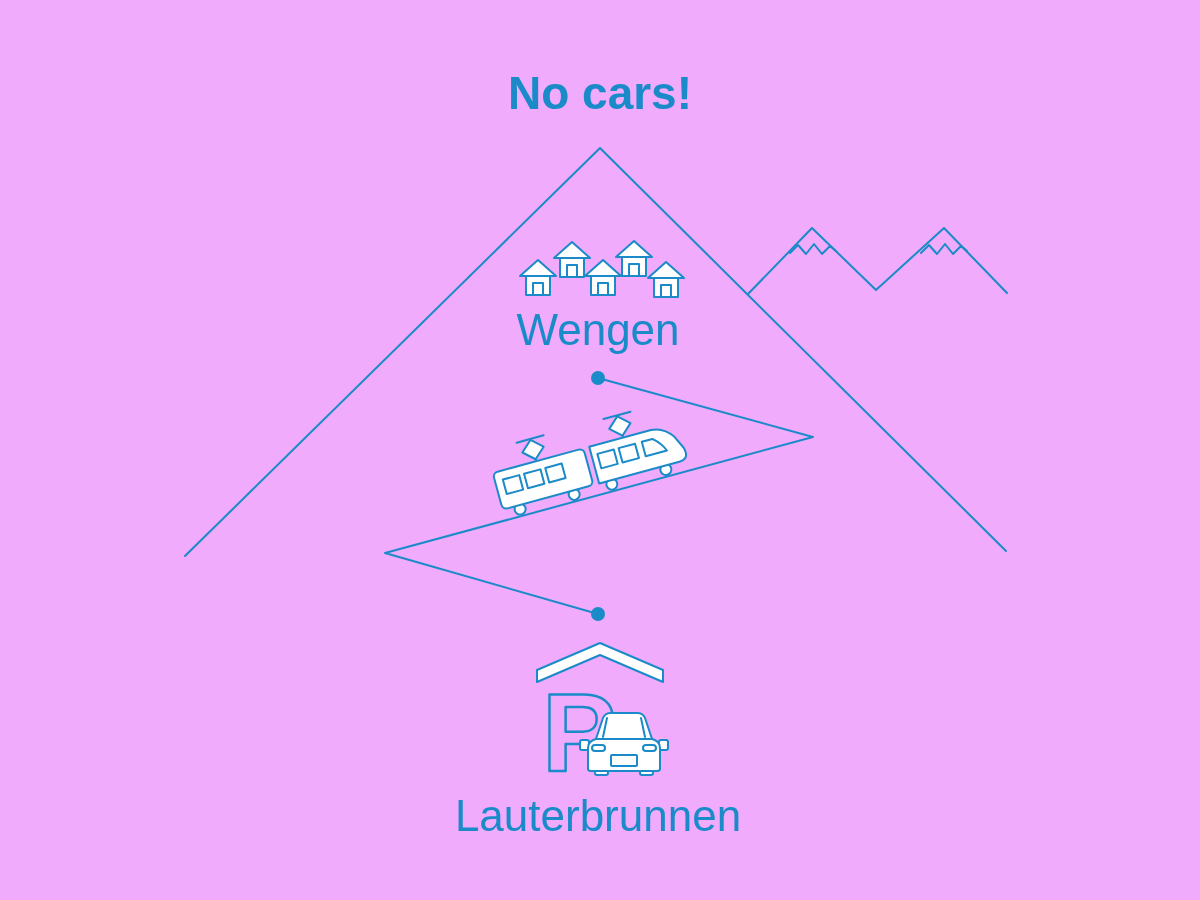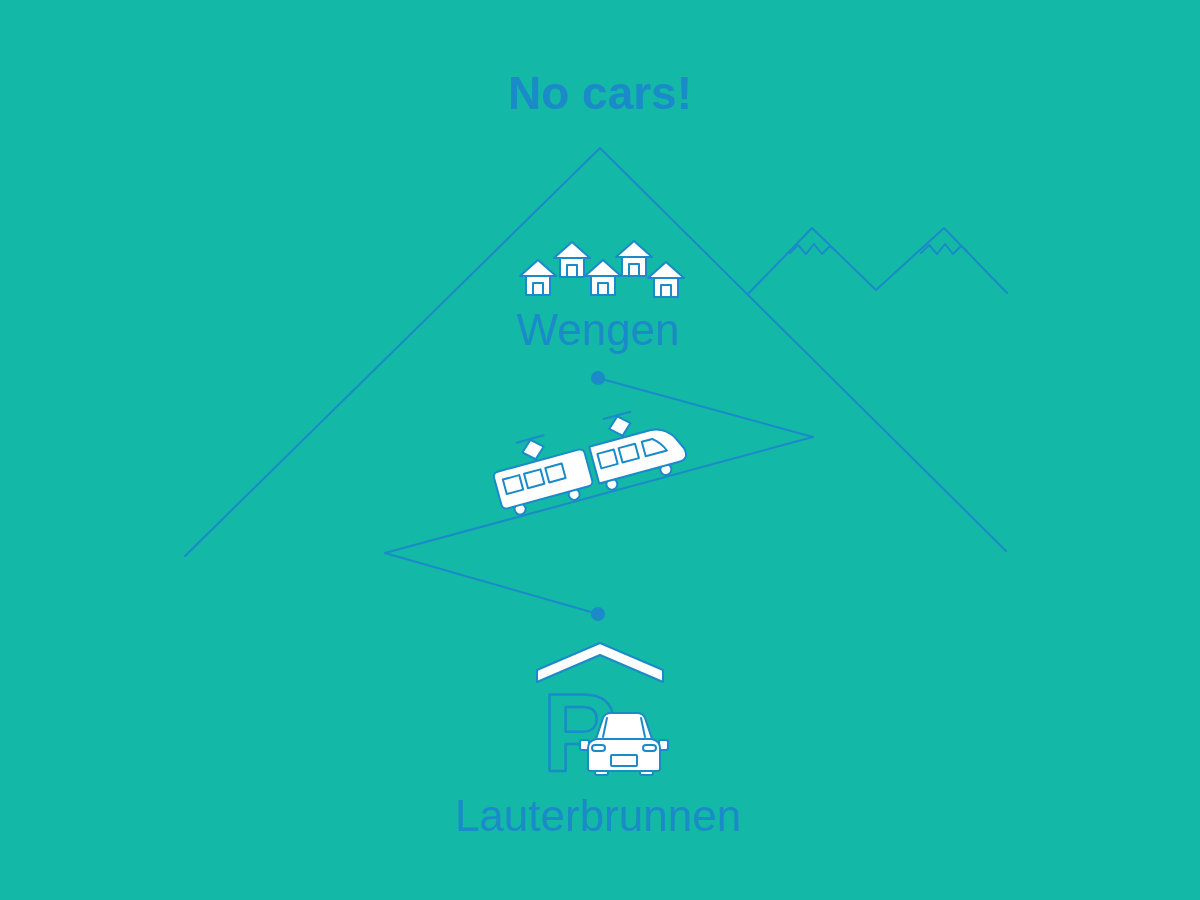--- a/index.html
+++ b/index.html
@@ -1,20 +1,20 @@
 <!DOCTYPE html>
 <html><head>
 <meta charset="utf-8">
 <style>
   html, body { margin: 0; padding: 0; background: #ffffff; }
   .canvas {
     position: relative;
     width: 1200px;
     height: 900px;
-    background: #14b8a6;
+    background: #f0abfc;
     font-family: "Liberation Sans", sans-serif;
     overflow: hidden;
   }
   svg { display: block; }
 
   .outline, .outline * {
     stroke: #1a8ac9;
     stroke-width: 2;
     fill: none;
     stroke-linejoin: round;

